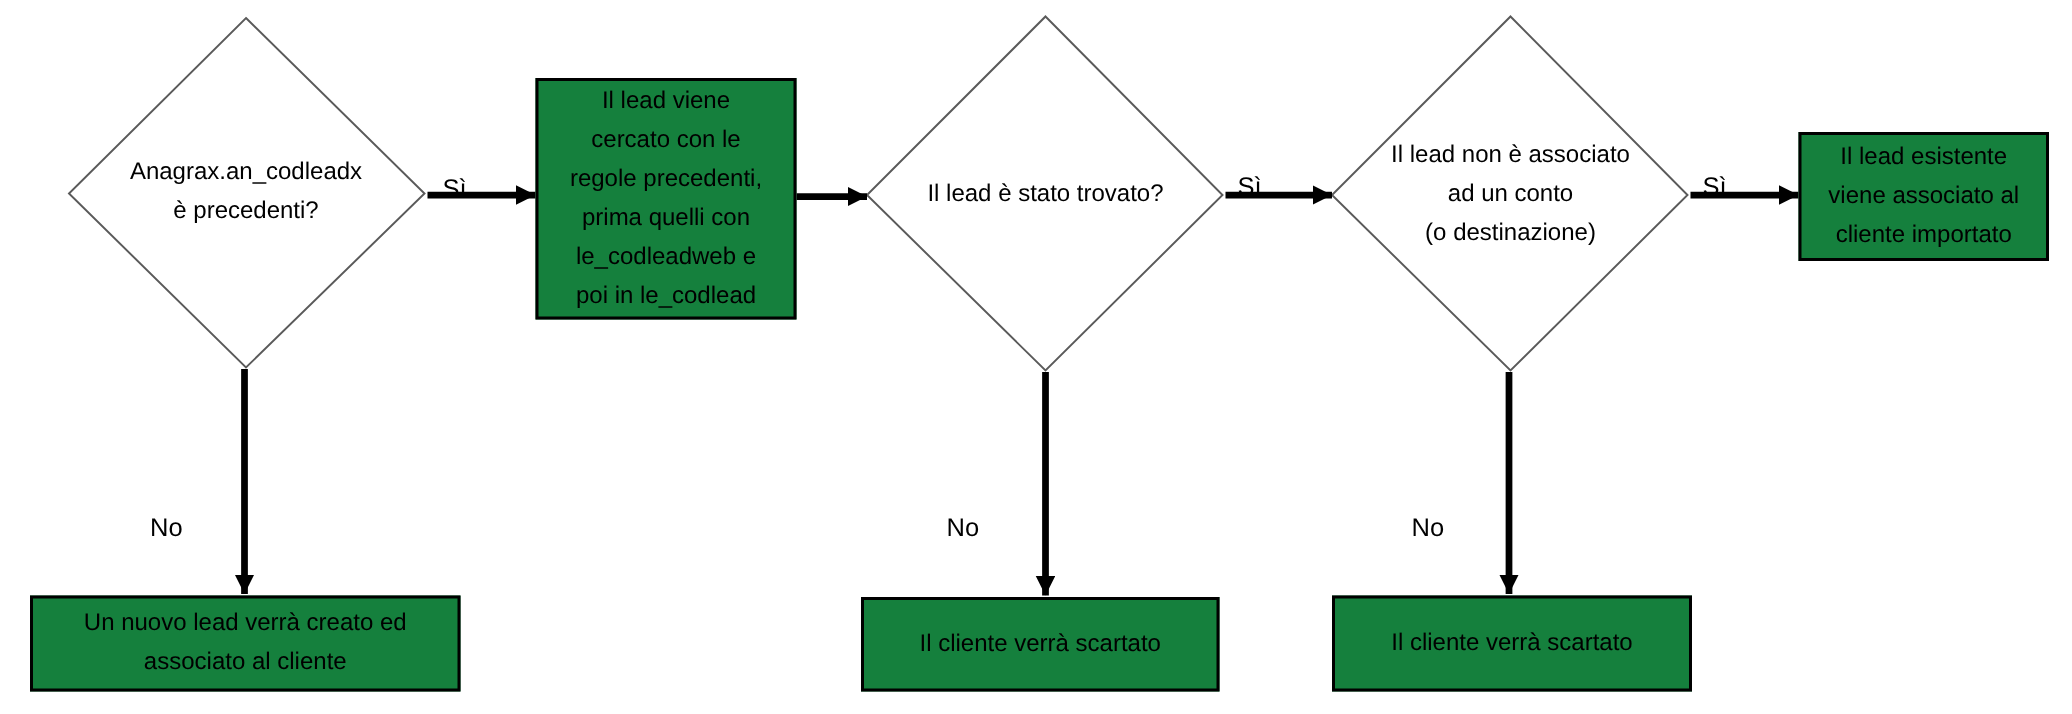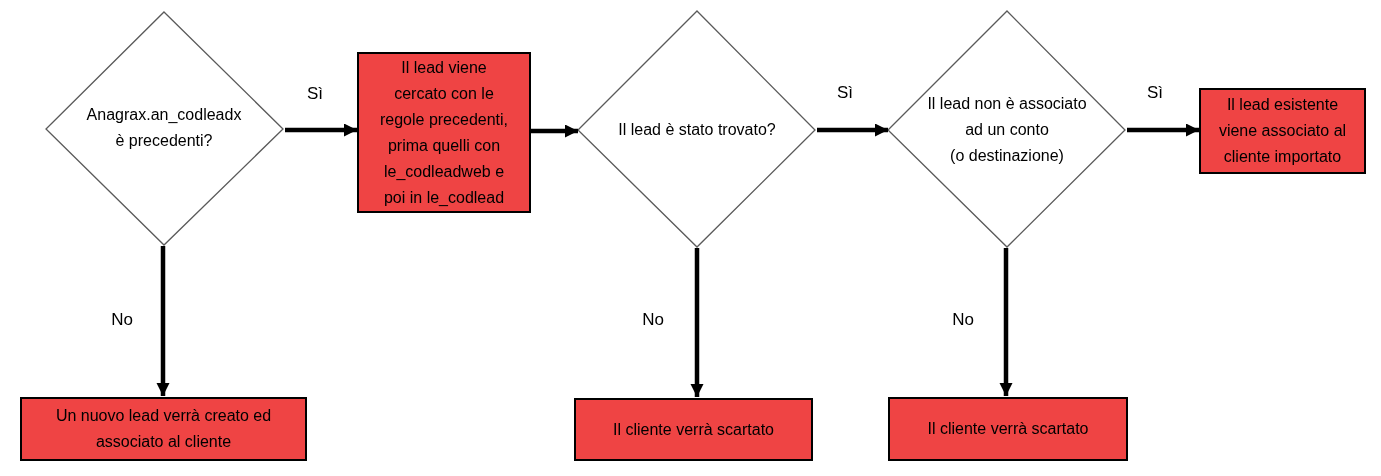--- a/index.html
+++ b/index.html
@@ -22,34 +22,35 @@
     justify-content: center;
     text-align: center;
     white-space: pre-line;
     font-size: 16px;
     line-height: 26px;
   }
   .rect-node {
     position: absolute;
     box-sizing: border-box;
     border: 2px solid #000000;
-    background: #ef4444;
+    background: #15803d;
     display: flex;
     align-items: center;
     justify-content: center;
     text-align: center;
     white-space: pre-line;
     font-size: 16px;
     line-height: 26px;
   }
   .rect-node.top-anchored { align-items: flex-start; padding-top: 17px; }
   .edge-label {
     position: absolute;
     font-size: 17px;
-    text-align: center;
+    text-align: left;
+    margin-top: 32px;
   }
 </style>
 </head>
 <body>
 
 <div class="stage">
 
   <svg class="layer" width="1381" height="476" viewBox="0 0 1381 476">
     <defs>
       <marker id="ah" markerUnits="userSpaceOnUse" markerWidth="16" markerHeight="14" refX="13" refY="6.5" orient="auto">

